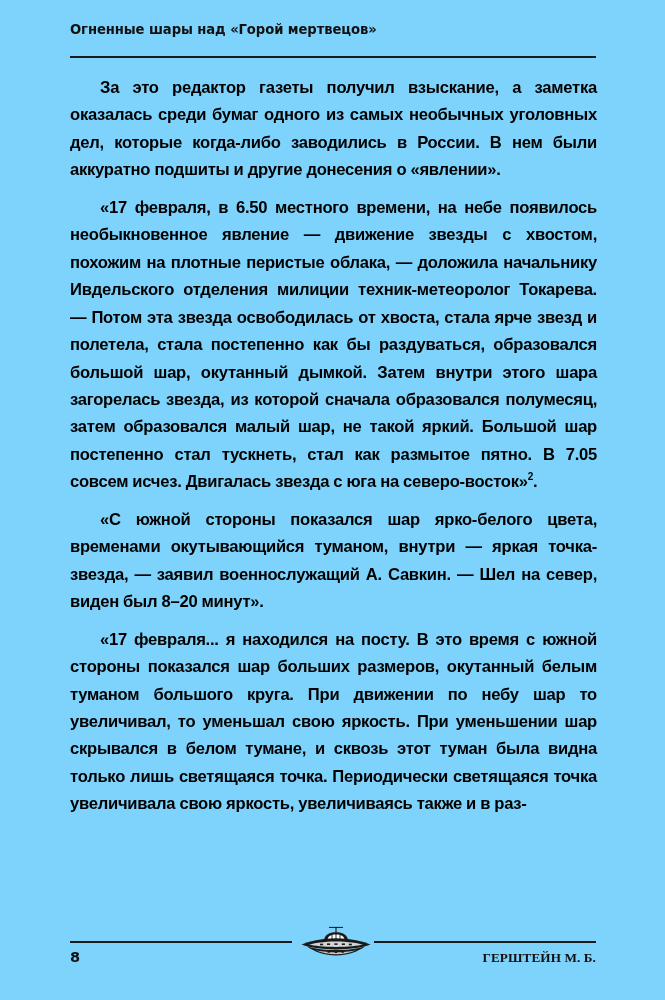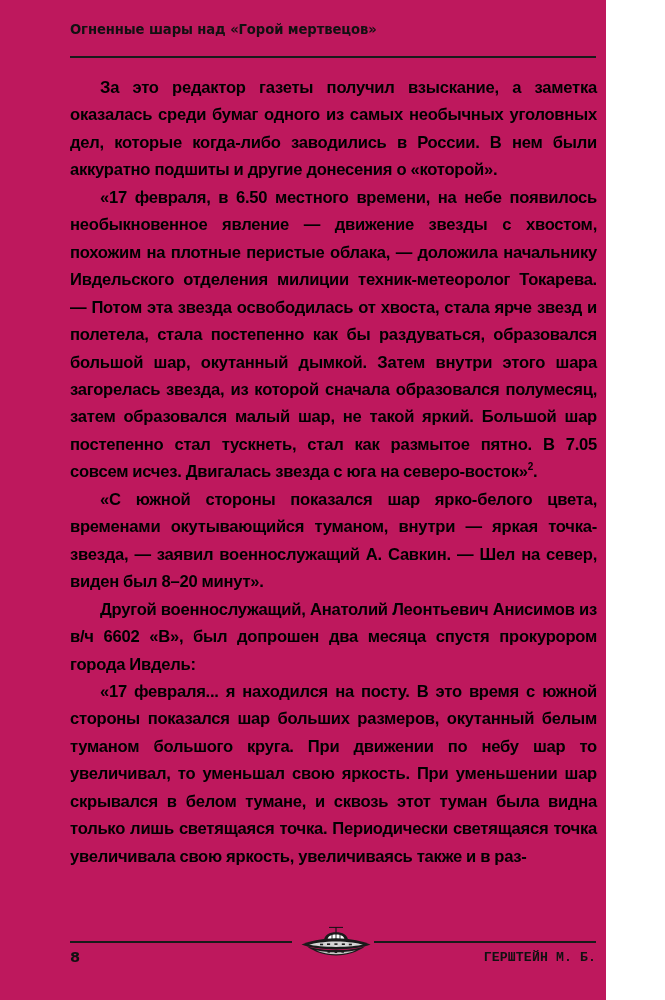--- a/index.html
+++ b/index.html
@@ -4,23 +4,23 @@
 <title>Огненные шары над «Горой мертвецов»</title>
 <style>
   html, body {
     margin: 0;
     padding: 0;
     background: #ffffff;
   }
 
   .page {
     position: relative;
-    width: 606px;
+    width: 665px;
     height: 1000px;
-    background: #be185d;
+    background: #7dd3fc;
     overflow: hidden;
     font-family: "Liberation Sans", sans-serif;
     color: #000000;
     -webkit-font-smoothing: none;
   }
 
   
   .running-head {
     position: absolute;
     left: 70px;
@@ -62,21 +62,21 @@
     line-height: 27.45px;
     text-align: justify;
     text-justify: inter-word;
     letter-spacing: -0.25px;
     word-spacing: -0.2px;
     text-indent: 30px;
     color: #000000;
   }
 
   .para + .para {
-    margin-top: 0;
+    margin-top: 10px;
   }
 
   .para sup {
     font-size: 10px;
     line-height: 0;
     vertical-align: super;
     font-weight: bold;
   }
 
   
@@ -121,56 +121,53 @@
     font-family: "DejaVu Sans", sans-serif;
     font-weight: bold;
     font-size: 14.5px;
     color: #111111;
   }
 
   .footer-author {
     position: absolute;
     right: 69px;
     top: 30px;
-    font-family: Liberation Mono, monospace;
+    font-family: Liberation Serif, serif;
     font-weight: bold;
     font-size: 13.2px;
     letter-spacing: 0.1px;
     color: #111111;
     white-space: nowrap;
   }
 </style>
 </head>
 <body>
 
 <div class="page">
 
   <div class="running-head">
     <div class="running-head-title">Огненные шары над «Горой мертвецов»</div>
   </div>
   <div class="head-rule"></div>
 
   <div class="textblock">
 
     <p class="para">
-      <span>За это редактор газеты получил взыскание, а заметка оказалась среди бумаг одного из самых необычных уголовных дел, которые когда-либо заводились в России. В нем были аккуратно подшиты и другие донесения о «которой».</span>
+      <span>За это редактор газеты получил взыскание, а заметка оказалась среди бумаг одного из самых необычных уголовных дел, которые когда-либо заводились в России. В нем были аккуратно подшиты и другие донесения о «явлении».</span>
     </p>
 
     <p class="para">
       <span>«17 февраля, в 6.50 местного времени, на небе появилось необыкновенное явление — движение звезды с хвостом, похожим на плотные перистые облака, — доложила начальнику Ивдельского отделения милиции техник-метеоролог Токарева. — Потом эта звезда освободилась от хвоста, стала ярче звезд и полетела, стала постепенно как бы раздуваться, образовался большой шар, окутанный дымкой. Затем внутри этого шара загорелась звезда, из которой сначала образовался полумесяц, затем образовался малый шар, не такой яркий. Большой шар постепенно стал тускнеть, стал как размытое пятно. В 7.05 совсем исчез. Двигалась звезда с юга на северо-восток»</span><sup>2</sup><span>.</span>
     </p>
 
 
     <p class="para">
       <span>«С южной стороны показался шар ярко-белого цвета, временами окутывающийся туманом, внутри — яркая точка-звезда, — заявил военнослужащий А. Савкин. — Шел на север, виден был 8–20 минут».</span>
     </p>
 
-    <p class="para">
-      <span>Другой военнослужащий, Анатолий Леонтьевич Анисимов из в/ч 6602 «В», был допрошен два месяца спустя прокурором города Ивдель:</span>
-    </p>
 
     <p class="para">
       <span>«17 февраля... я находился на посту. В это время с южной стороны показался шар больших размеров, окутанный белым туманом большого круга. При движении по небу шар то увеличивал, то уменьшал свою яркость. При уменьшении шар скрывался в белом тумане, и сквозь этот туман была видна только лишь светящаяся точка. Периодически светящаяся точка увеличивала свою яркость, увеличиваясь также и в раз-</span>
     </p>
 
   </div>
 
   <div class="footer">
 
     <div class="footer-rule-left"></div>

